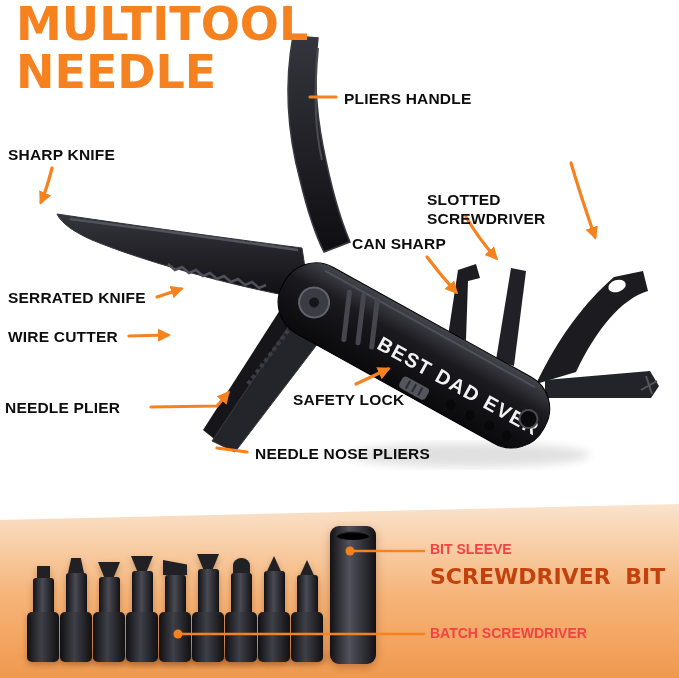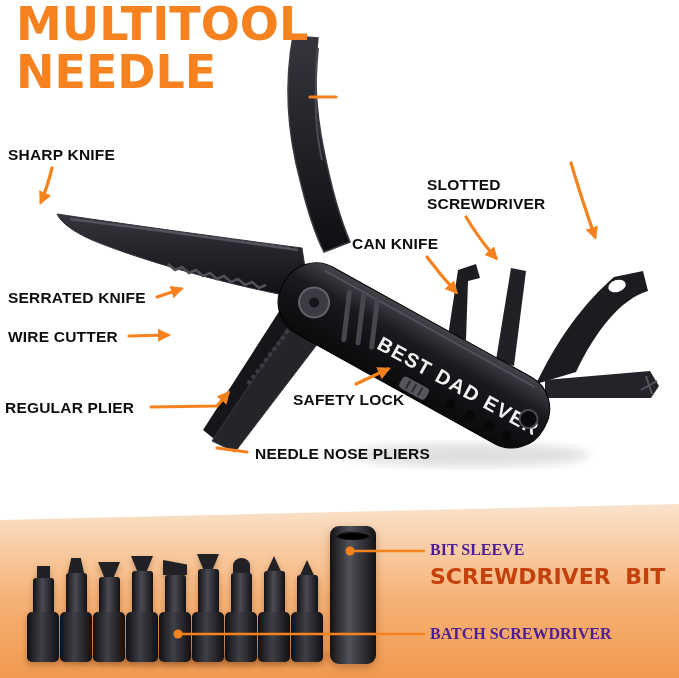--- a/index.html
+++ b/index.html
@@ -58,21 +58,21 @@
     filter:drop-shadow(0 3px 4px rgba(80,30,0,.30));
   }
   .sleeve::before {
     content:""; position:absolute; left:6px; top:5px; width:34px; height:9px;
     border-radius:50%; background:#000; box-shadow:inset 0 1px 2px #555;
   }
 
   
   .sub-callout {
     position:absolute; z-index:6; white-space:nowrap;
-    font-weight:bold; font-size:16px; color:#4c1d95;font-family:Liberation Serif, serif;
+    font-weight:bold; font-size:14px; color:#ef4444;
   }
   .adapter-title {
     position:absolute; left:430px; top:564px; z-index:6;
     font-family:"DejaVu Sans", sans-serif; font-weight:800;
     font-size:22px; line-height:25px; color:#c2410c; word-spacing:7px;
   }
 
   svg.overlay { position:absolute; left:0; top:0; z-index:3; }
 </style>
 </head>
@@ -208,29 +208,30 @@
     </g>
 
     <g>
       <circle cx="350" cy="551" r="4.5" fill="#F5821F"></circle>
       <line x1="350" y1="551" x2="425" y2="551" stroke="#F5821F" stroke-width="2.5"></line>
       <circle cx="178" cy="634" r="4.5" fill="#F5821F"></circle>
       <line x1="178" y1="634" x2="425" y2="634" stroke="#F5821F" stroke-width="2.5"></line>
     </g>
   </svg>
 
+  <div class="callout" style="left:344px;top:89px">PLIERS HANDLE</div>
   <div class="callout" style="left:8px;top:145px">SHARP KNIFE</div>
-  <div class="callout" style="left:427px;top:175px">
+  <div class="callout" style="left:427px;top:190px">
     <div>SLOTTED</div>
     <div>SCREWDRIVER</div>
   </div>
-  <div class="callout" style="left:352px;top:234px">CAN KNIFE</div>
+  <div class="callout" style="left:352px;top:234px">CAN SHARP</div>
   <div class="callout" style="left:8px;top:288px">SERRATED KNIFE</div>
   <div class="callout" style="left:8px;top:327px">WIRE CUTTER</div>
-  <div class="callout" style="left:5px;top:398px">REGULAR PLIER</div>
+  <div class="callout" style="left:5px;top:398px">NEEDLE PLIER</div>
   <div class="callout" style="left:293px;top:390px">SAFETY LOCK</div>
   <div class="callout" style="left:255px;top:444px">NEEDLE NOSE PLIERS</div>
 
   <div class="sub-callout" style="left:430px;top:541px">BIT SLEEVE</div>
   <div class="adapter-title">
     <div>SCREWDRIVER BIT</div>
   </div>
   <div class="sub-callout" style="left:430px;top:625px">BATCH SCREWDRIVER</div>
 
 </div>

